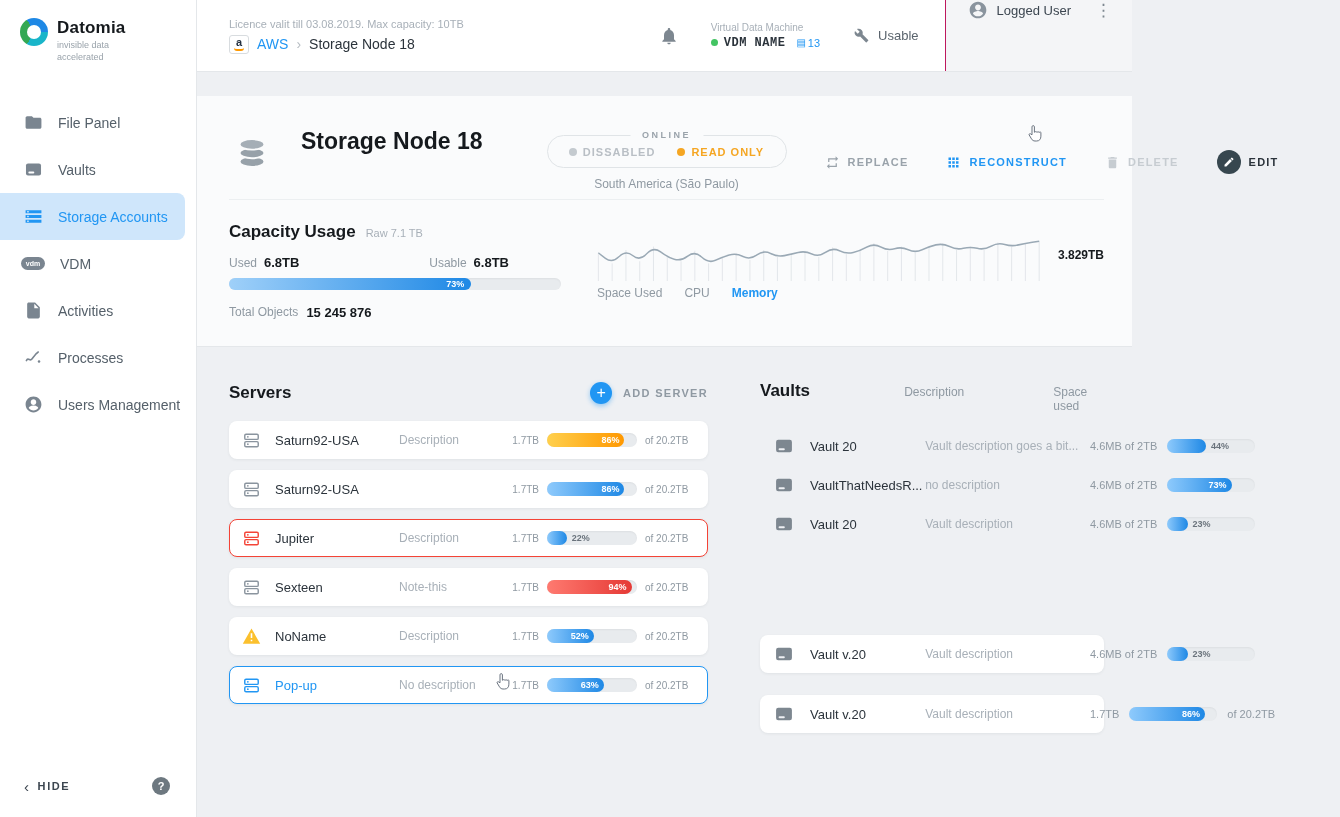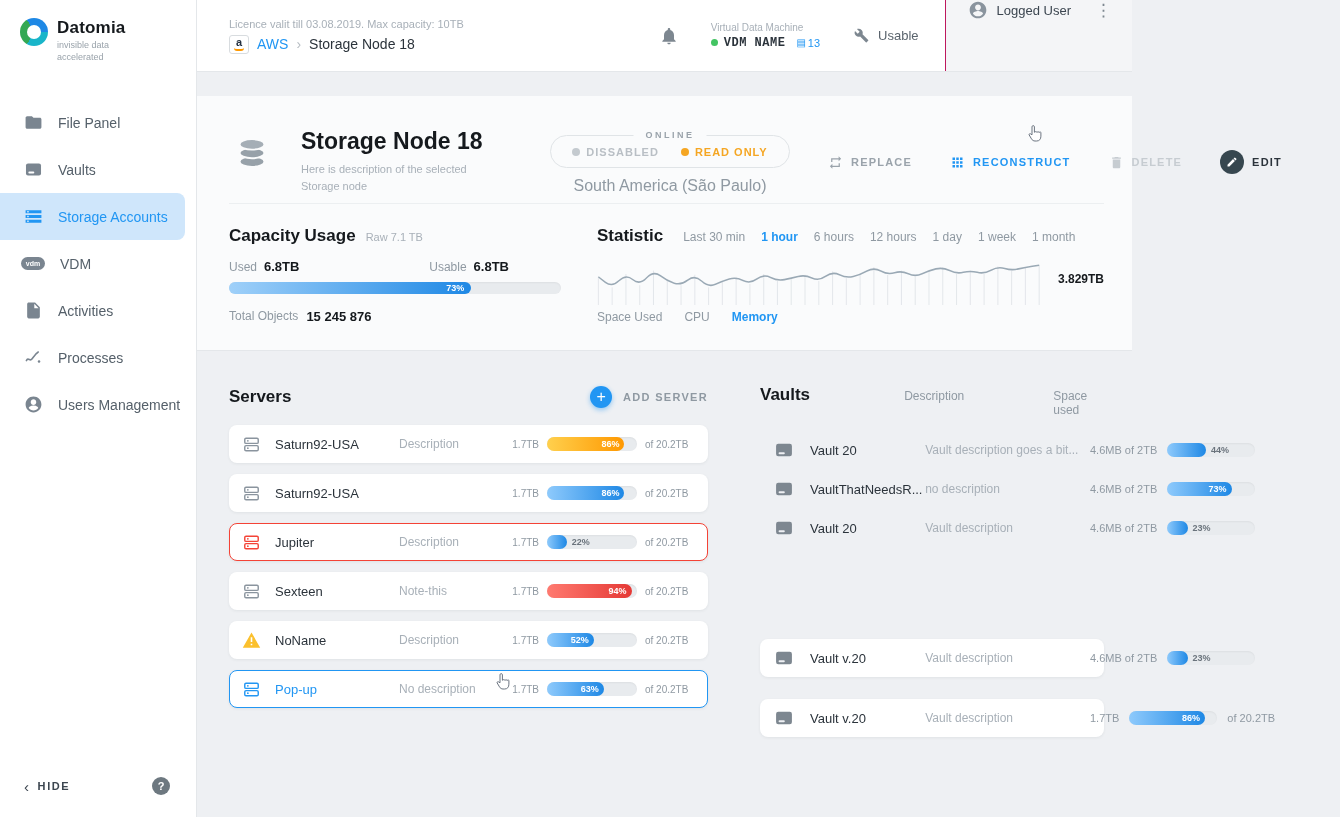--- a/index.html
+++ b/index.html
@@ -61,21 +61,21 @@
 .node-titles{margin-left:26px;width:200px;}
 .node-title{font-size:23px;font-weight:bold;color:#15191d;white-space:nowrap;}
 .node-subtitle{font-size:11px;color:#a8b0b8;margin-top:6px;line-height:1.5;width:185px;}
 .status-wrap{margin-left:64px;width:240px;flex-shrink:0;}
 .status-pill{position:relative;border:1px solid #e0e4e7;border-radius:20px;padding:10px 18px 9px;display:flex;justify-content:center;gap:22px;margin-top:7px;}
 .status-legend{position:absolute;top:-6px;left:50%;transform:translateX(-50%);background:#fafbfc;padding:0 12px;font-size:9px;letter-spacing:2.5px;color:#9aa3ab;font-weight:bold;}
 .status-opt{display:flex;align-items:center;gap:6px;font-size:11px;font-weight:bold;letter-spacing:1px;color:#b9bfc5;cursor:pointer;white-space:nowrap;}
 .status-opt .sdot{width:8px;height:8px;border-radius:50%;background:#c4cacf;}
 .status-opt.active{color:#f5a623;}
 .status-opt.active .sdot{background:#f5a623;}
-.region{font-size:16px;color:#8f99a2;margin-top:9px;text-align:center;}
+.region{font-size:12px;color:#8f99a2;margin-top:9px;text-align:center;}
 .node-actions{margin-left:auto;display:flex;align-items:center;margin-top:22px;}
 .action-btn{display:flex;align-items:center;gap:8px;background:none;border:none;font-family:inherit;font-size:11px;font-weight:bold;letter-spacing:1.2px;color:#9aa3ab;cursor:pointer;margin-left:38px;padding:0;}
 .action-btn .icon{width:15px;height:15px;}
 .action-btn.primary{color:#2196f3;}
 .action-btn.disabled{color:#c6ccd1;cursor:default;}
 .action-btn.dark{color:#2b333b;}
 .edit-circle{width:24px;height:24px;border-radius:50%;background:#37474f;display:inline-flex;align-items:center;justify-content:center;flex-shrink:0;}
 .edit-circle svg{width:12px;height:12px;fill:#fff;}
 
 .metrics{display:flex;padding:22px 0 26px;gap:36px;}
@@ -289,21 +289,20 @@
         <div class="node-section">
           <span class="icon node-icon">
             <svg viewBox="0 0 48 48">
               <ellipse cx="24" cy="33" rx="13" ry="5.5" fill="#97a1a9" stroke="#fafbfc" stroke-width="2"></ellipse>
               <ellipse cx="24" cy="24" rx="13" ry="5.5" fill="#97a1a9" stroke="#fafbfc" stroke-width="2"></ellipse>
               <ellipse cx="24" cy="15" rx="13" ry="5.5" fill="#a5aeb6" stroke="#fafbfc" stroke-width="2"></ellipse>
             </svg>
           </span>
           <div class="node-titles">
             <div class="node-title">Storage Node 18</div>
-            <div class="node-subtitle">Here is description of the selected Storage node</div>
           </div>
           <div class="status-wrap">
             <div class="status-pill">
               <span class="status-legend">ONLINE</span>
               <span id="status-opts" style="display:flex;gap:22px;">
                   <span class="status-opt "><span class="sdot"></span>DISSABLED</span>
                   <span class="status-opt active"><span class="sdot"></span>READ ONLY</span>
                 </span>
             </div>
             <div class="region">South America (São Paulo)</div>
@@ -358,32 +357,20 @@
               <div class="cap-fill" id="cap-fill" style="width: 73%;">
                   <span class="cap-label" id="cap-label">73%</span>
                 </div>
             </div>
             <div class="cap-total">
                 <span>Total Objects</span>
                 <b>15 245 876</b>
               </div>
           </div>
           <div class="stat-col">
-            <div class="stat-head">
-              <span class="stat-title">Statistic</span>
-              <span class="ranges" id="stat-ranges">
-                  <span class="range ">Last 30 min</span>
-                  <span class="range active">1 hour</span>
-                  <span class="range ">6 hours</span>
-                  <span class="range ">12 hours</span>
-                  <span class="range ">1 day</span>
-                  <span class="range ">1 week</span>
-                  <span class="range ">1 month</span>
-                </span>
-            </div>
             <div class="stat-chart-row">
               <svg id="stat-chart" viewBox="0 0 640 58" preserveAspectRatio="none">
                   <line x1="2" y1="26.9" x2="2" y2="55" stroke="#dfe3e7" stroke-width="1"></line>
                   <line x1="21.8125" y1="37.4" x2="21.8125" y2="55" stroke="#dfe3e7" stroke-width="1"></line>
                   <line x1="41.625" y1="24.0" x2="41.625" y2="55" stroke="#dfe3e7" stroke-width="1"></line>
                   <line x1="61.4375" y1="35.3" x2="61.4375" y2="55" stroke="#dfe3e7" stroke-width="1"></line>
                   <line x1="81.25" y1="20.6" x2="81.25" y2="55" stroke="#dfe3e7" stroke-width="1"></line>
                   <line x1="101.0625" y1="31.1" x2="101.0625" y2="55" stroke="#dfe3e7" stroke-width="1"></line>
                   <line x1="120.875" y1="35.3" x2="120.875" y2="55" stroke="#dfe3e7" stroke-width="1"></line>
                   <line x1="140.6875" y1="24.8" x2="140.6875" y2="55" stroke="#dfe3e7" stroke-width="1"></line>

